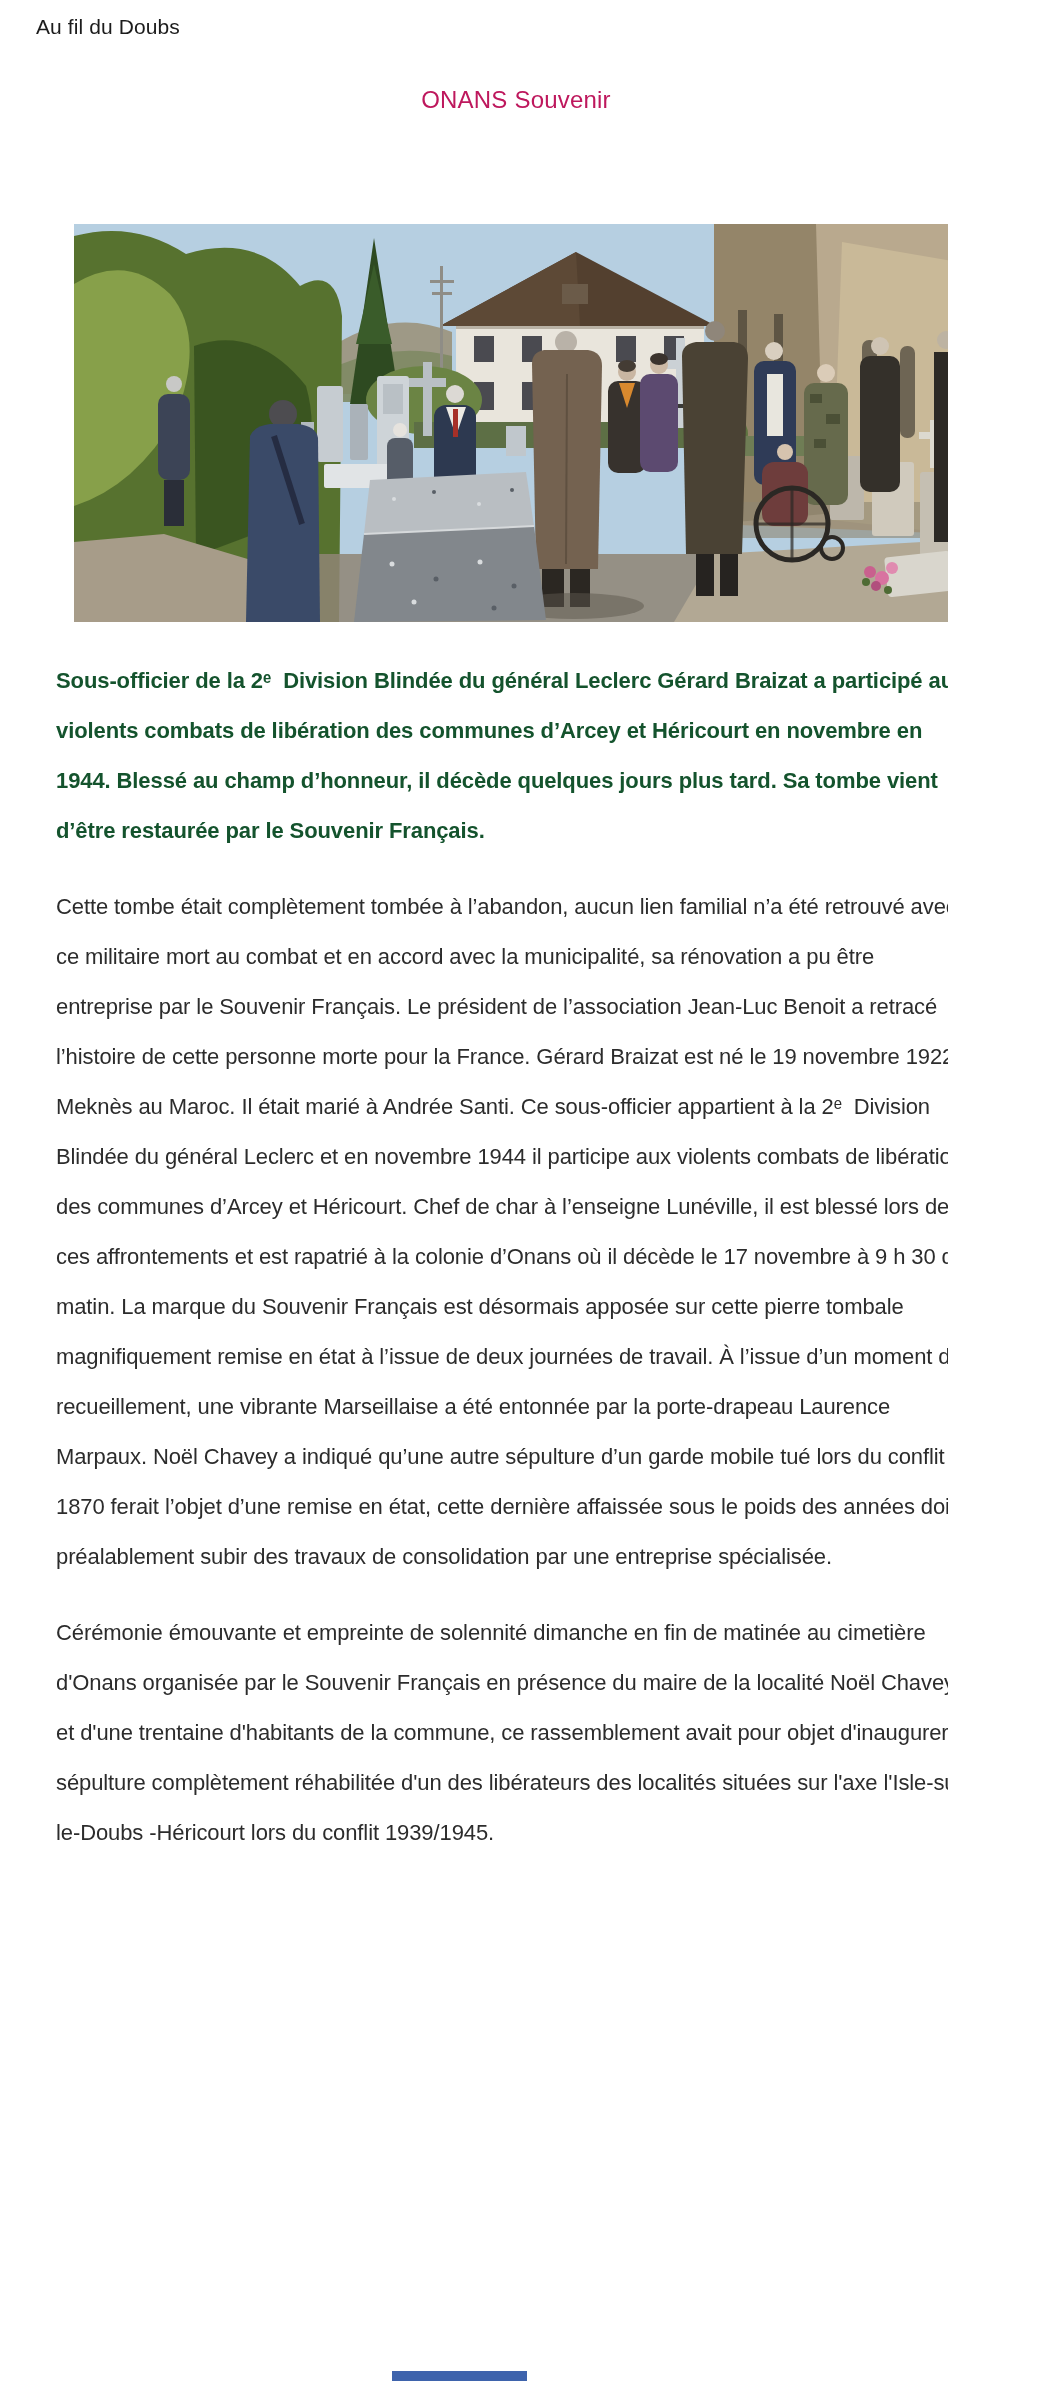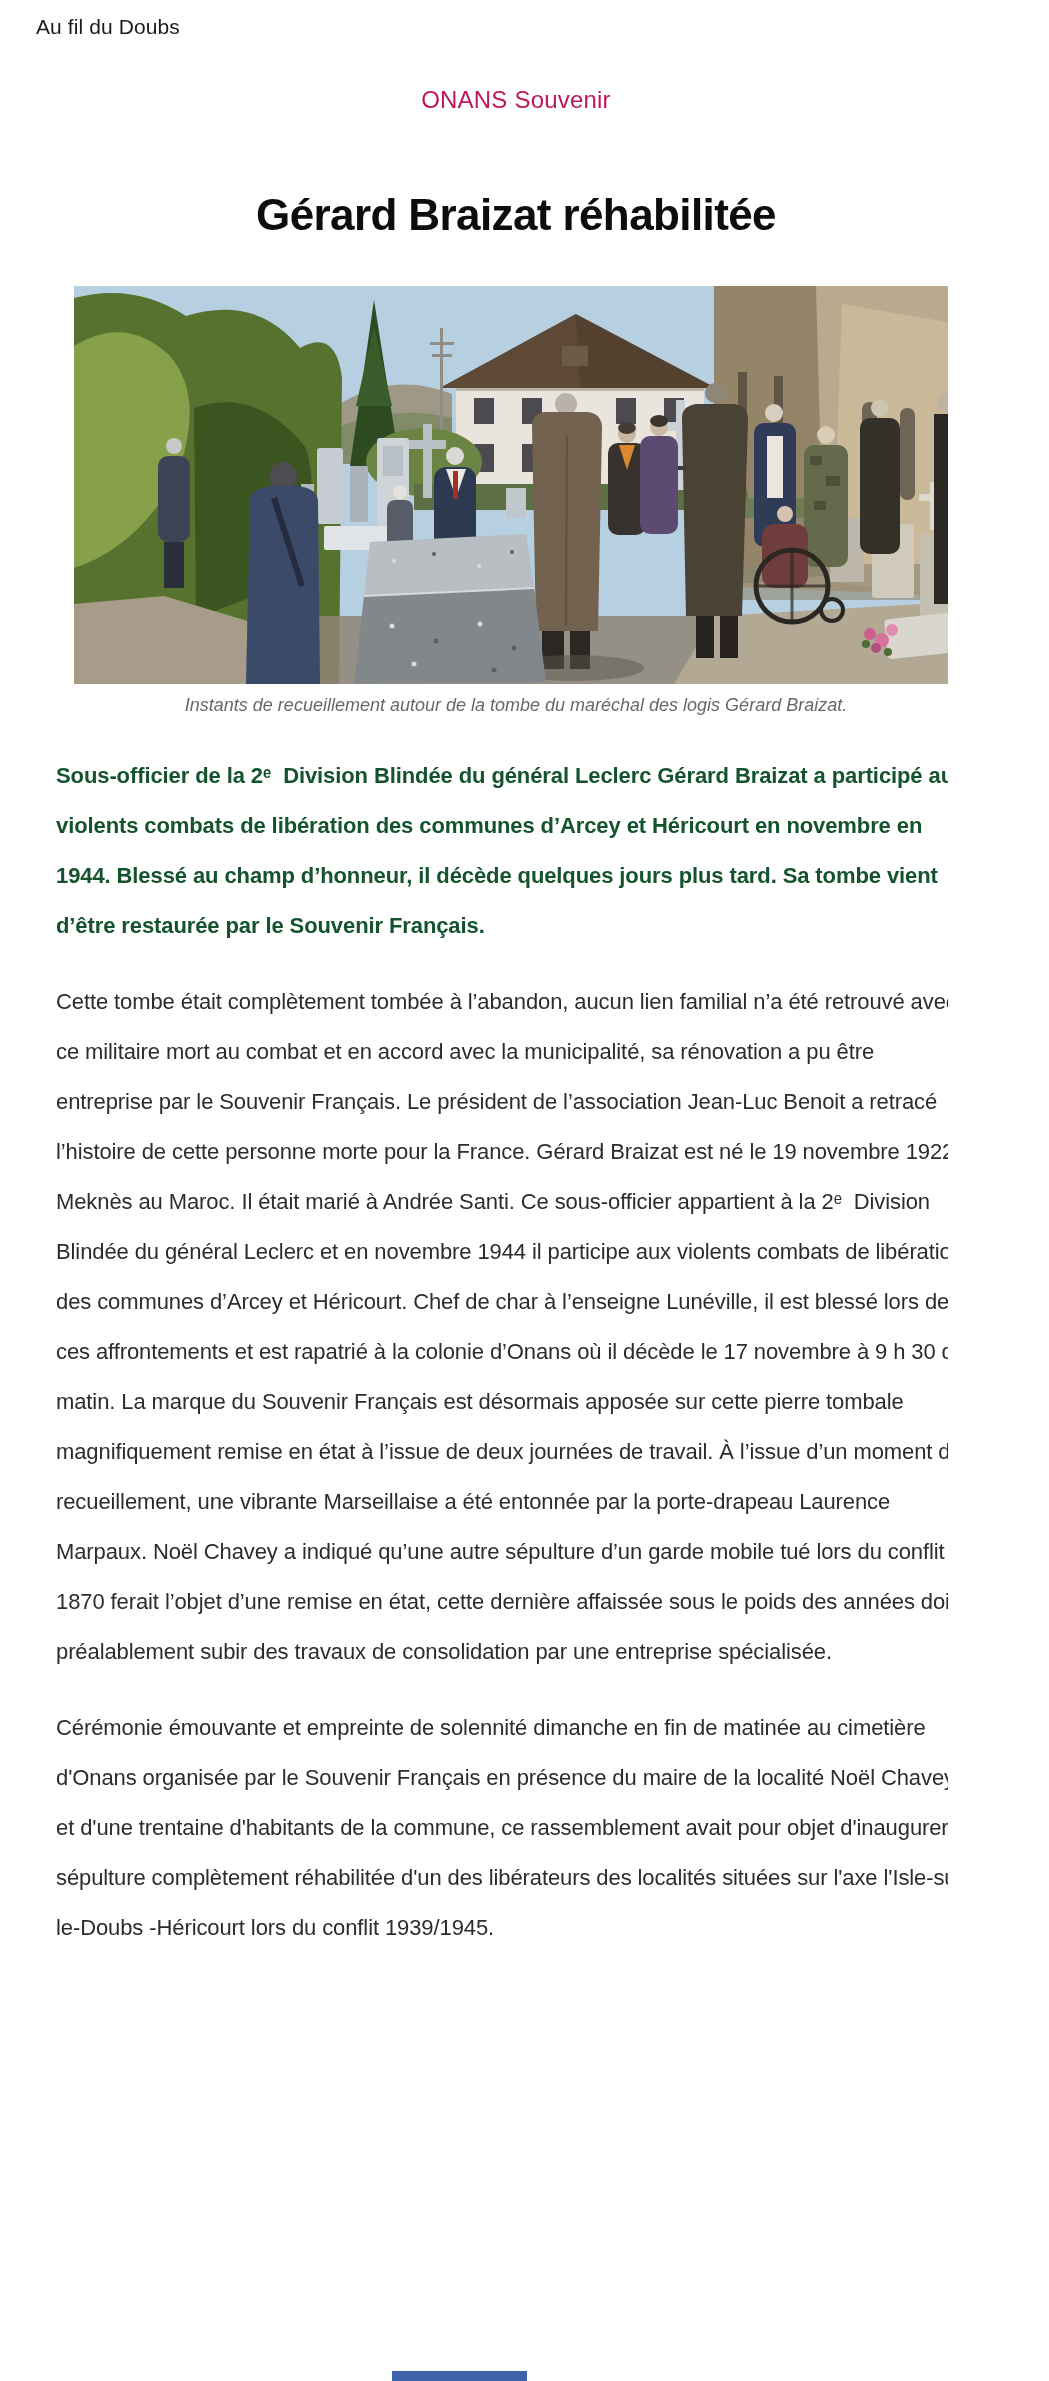--- a/index.html
+++ b/index.html
@@ -79,21 +79,21 @@
 <body>
 
 <div class="page">
 
   <a class="kicker" href="#">Au fil du Doubs</a>
 
   <div class="article">
 
     <div class="overline">ONANS Souvenir</div>
 
-    <h1 class="headline"><br><span>Gérard Braizat réhabilitée</span></h1>
+    <h1 class="headline"><br></h1>
 
     <figure class="photo-figure">
       <svg class="photo" viewBox="0 0 884 398" preserveAspectRatio="none" role="img">
 
         <g>
           <rect x="0" y="0" width="884" height="398" fill="#b6cfe1"></rect>
         </g>
 
         <g>
           <path d="M262,120 Q320,84 378,108 L378,170 262,170 Z" fill="#9a8f76" opacity="0.85"></path>
@@ -265,21 +265,20 @@
         <g>
           <rect x="812" y="330" width="66" height="40" rx="4" fill="#d9d6cd" transform="rotate(-6 845 350)"></rect>
           <circle cx="796" cy="348" r="6" fill="#c9608e"></circle>
           <circle cx="808" cy="354" r="7" fill="#d873a0"></circle>
           <circle cx="818" cy="344" r="6" fill="#e08bb0"></circle>
           <circle cx="802" cy="362" r="5" fill="#b14f7d"></circle>
           <circle cx="814" cy="366" r="4" fill="#4e6b34"></circle>
           <circle cx="792" cy="358" r="4" fill="#4e6b34"></circle>
         </g>
       </svg>
-      <figcaption class="caption">Instants de recueillement autour de la tombe du maréchal des logis Gérard Braizat.</figcaption>
     </figure>
 
     <p class="body lead">Sous-officier de la 2ᵉ&nbsp; Division Blindée du général Leclerc Gérard Braizat a participé aux violents combats de libération des communes d’Arcey et Héricourt en novembre en 1944. Blessé au champ d’honneur, il décède quelques jours plus tard. Sa tombe vient d’être restaurée par le Souvenir Français.</p>
 
     <p class="body">Cette tombe était complètement tombée à l’abandon, aucun lien familial n’a été retrouvé avec ce militaire mort au combat et en accord avec la municipalité, sa rénovation a pu être entreprise par le Souvenir Français. Le président de l’association Jean-Luc Benoit a retracé l’histoire de cette personne morte pour la France. Gérard Braizat est né le 19 novembre 1922 à Meknès au Maroc. Il était marié à Andrée Santi. Ce sous-officier appartient à la 2ᵉ&nbsp; Division Blindée du général Leclerc et en novembre 1944 il participe aux violents combats de libération des communes d’Arcey et Héricourt. Chef de char à l’enseigne Lunéville, il est blessé lors de ces affrontements et est rapatrié à la colonie d’Onans où il décède le 17 novembre à 9 h 30 du matin. La marque du Souvenir Français est désormais apposée sur cette pierre tombale magnifiquement remise en état à l’issue de deux journées de travail. À l’issue d’un moment de recueillement, une vibrante Marseillaise a été entonnée par la porte-drapeau Laurence Marpaux. Noël Chavey a indiqué qu’une autre sépulture d’un garde mobile tué lors du conflit de 1870 ferait l’objet d’une remise en état, cette dernière affaissée sous le poids des années doit préalablement subir des travaux de consolidation par une entreprise spécialisée.</p>
 
     <p class="body">Cérémonie émouvante et empreinte de solennité dimanche en fin de matinée au cimetière d'Onans organisée par le Souvenir Français en présence du maire de la localité Noël Chavey et d'une trentaine d'habitants de la commune, ce rassemblement avait pour objet d'inaugurer la sépulture complètement réhabilitée d'un des libérateurs des localités situées sur l'axe l'Isle-sur-le-Doubs -Héricourt lors du conflit 1939/1945.</p>
 
   </div>
 

